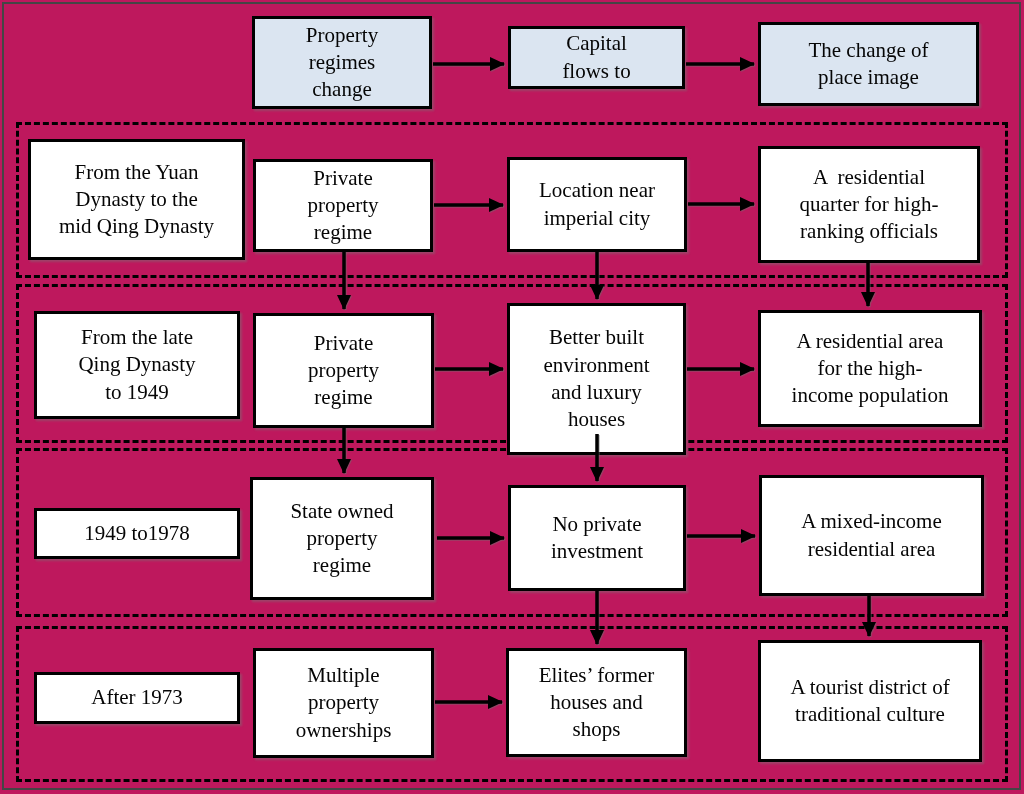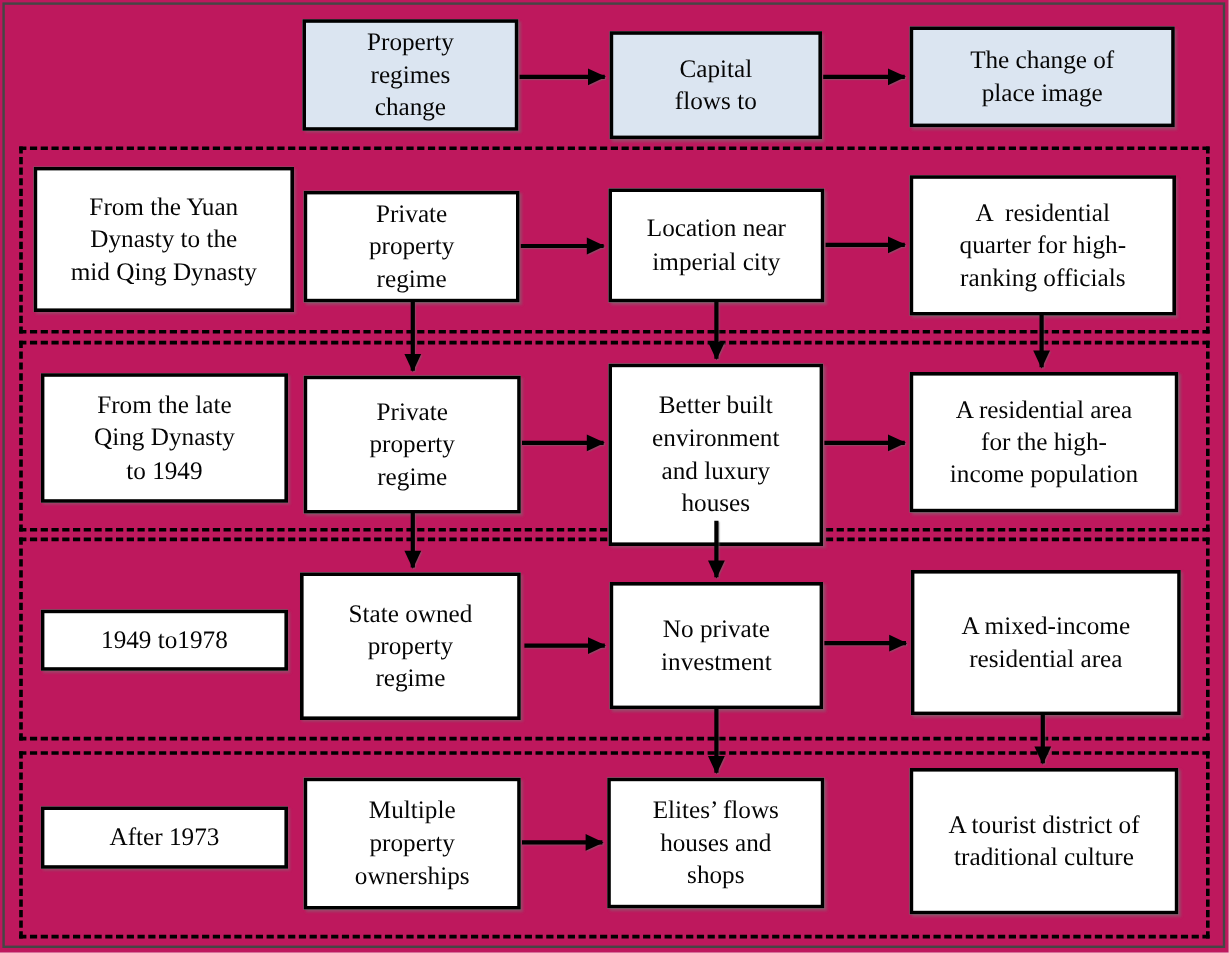--- a/index.html
+++ b/index.html
@@ -53,21 +53,21 @@
   <div class="frame"></div>
 
   <div class="band" style="left:16px; top:122px; width:986px; height:150px"></div>
   <div class="band" style="left:16px; top:284px; width:986px; height:153px"></div>
   <div class="band" style="left:16px; top:448px; width:986px; height:163px"></div>
   <div class="band" style="left:16px; top:626px; width:986px; height:150px"></div>
 
   <div class="box blue" style="left:252px; top:16px; width:180px; height:93px">Property
 regimes
 change</div>
-  <div class="box blue" style="left:508px; top:26px; width:177px; height:90px">Capital
+  <div class="box blue" style="left:508px; top:26px; width:177px; height:63px">Capital
 flows to</div>
   <div class="box" style="left:28px; top:139px; width:217px; height:121px">From the Yuan
 Dynasty to the
 mid Qing Dynasty</div>
 
   <div class="box blue" style="left:758px; top:22px; width:221px; height:84px">The change of
 place image</div>
   <div class="box" style="left:253px; top:159px; width:180px; height:93px">Private
 property
 regime</div>
@@ -97,21 +97,21 @@
 regime</div>
   <div class="box" style="left:508px; top:485px; width:178px; height:106px">No private
 investment</div>
   <div class="box" style="left:759px; top:475px; width:225px; height:121px">A mixed-income
 residential area</div>
 
   <div class="box" style="left:34px; top:672px; width:206px; height:52px">After 1973</div>
   <div class="box" style="left:253px; top:648px; width:181px; height:110px">Multiple
 property
 ownerships</div>
-  <div class="box" style="left:506px; top:648px; width:181px; height:109px">Elites’ flows
+  <div class="box" style="left:506px; top:648px; width:181px; height:109px">Elites’ former
 houses and
 shops</div>
   <div class="box" style="left:758px; top:640px; width:224px; height:122px">A tourist district of
 traditional culture</div>
 
   <svg class="arrows" width="1024" height="794" viewBox="0 0 1024 794">
     <defs>
       <marker id="ah" markerUnits="userSpaceOnUse" markerWidth="18" markerHeight="16" refX="15" refY="8" orient="auto">
         <path d="M1,1 L16,8 L1,15 z" fill="#000000"></path>
       </marker>

